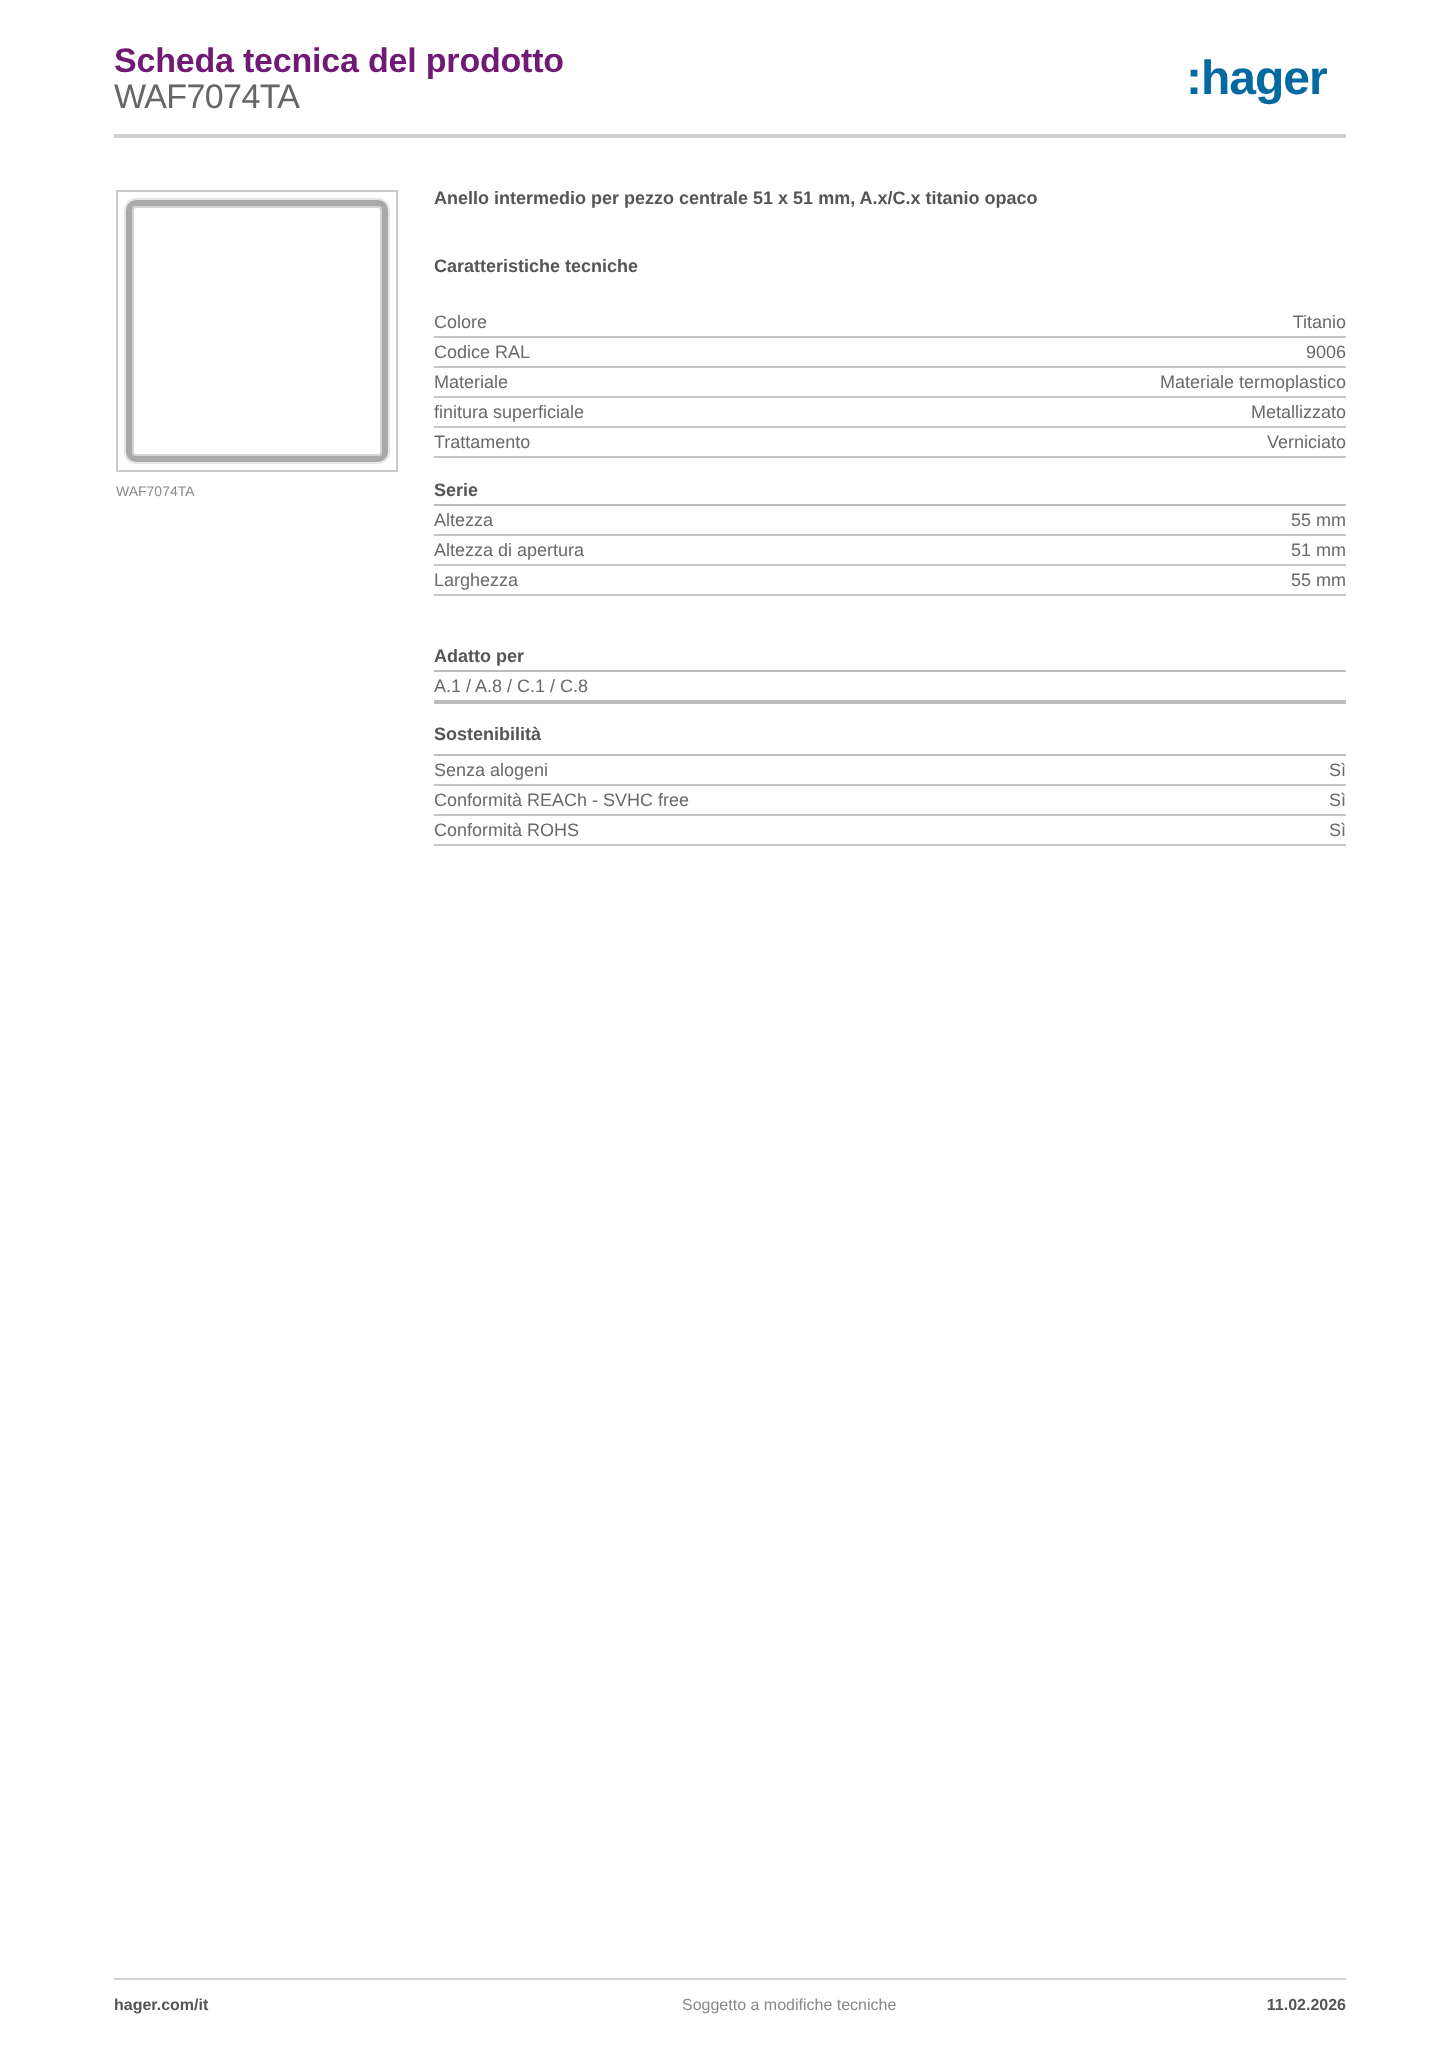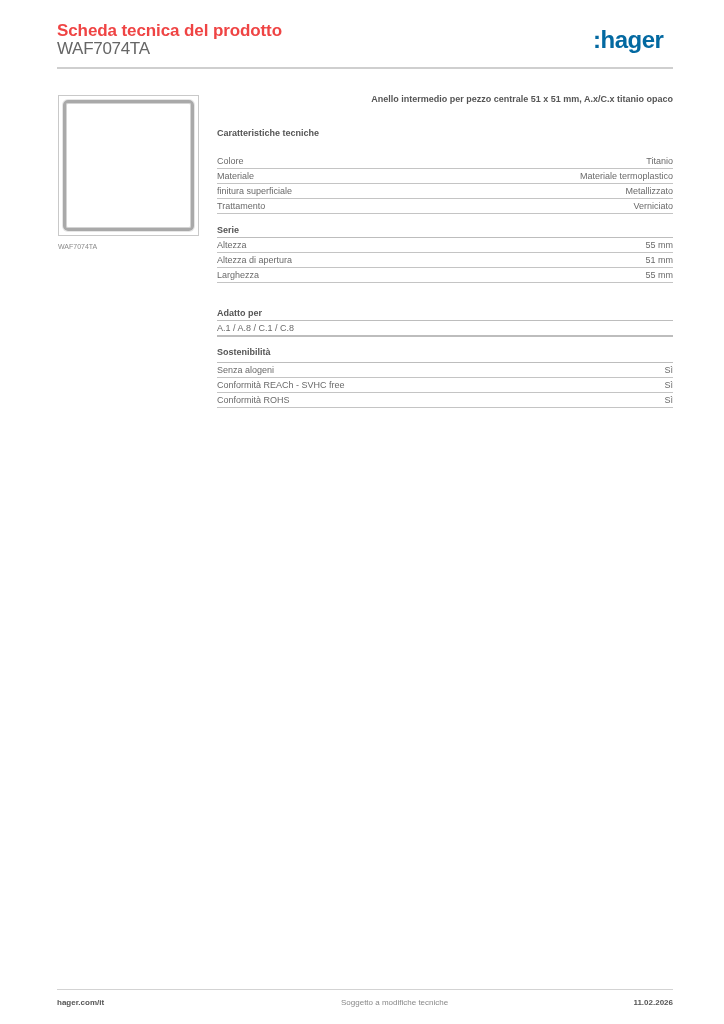--- a/index.html
+++ b/index.html
@@ -2,21 +2,21 @@
 <html><head>
 <meta charset="utf-8">
 <style>
   html, body { margin: 0; padding: 0; background: #ffffff; }
   body {
     width: 724px; height: 1024px; position: relative; overflow: hidden;
     font-family: "Liberation Sans", sans-serif; color: #555555;
   }
   .header-title {
     position: absolute; left: 57px; top: 21px;
-    font-size: 17px; font-weight: bold; color: #ef4444; letter-spacing: -0.1px;
+    font-size: 17px; font-weight: bold; color: #701a75; letter-spacing: -0.1px;
   }
   .header-code {
     position: absolute; left: 57px; top: 39px;
     font-size: 17px; color: #666666; letter-spacing: -0.3px;
   }
   .logo {
     position: absolute; left: 593px; top: 28px;
     font-size: 24px; font-weight: bold; color: #0369a1; letter-spacing: -0.5px;
     line-height: 24px;
   }
@@ -31,21 +31,21 @@
   .product-image .ring {
     position: absolute; left: 4px; top: 4px; right: 4px; bottom: 4px;
     border: 3px solid #a9a9a9; border-radius: 5px; box-sizing: border-box;
     box-shadow: inset 0 0 0 1px #d4d4d4, 0 0 0 1px #e6e6e6;
   }
   .image-caption {
     position: absolute; left: 58px; top: 243px; font-size: 7px; color: #8a8a8a;
   }
 
   .main { position: absolute; left: 217px; top: 92px; width: 456px; }
-  .product-desc { font-size: 9px; font-weight: bold; color: #555; height: 14px; line-height: 14px; text-align: right; }
+  .product-desc { font-size: 9px; font-weight: bold; color: #555; height: 14px; line-height: 14px; }
   .section-heading-top { font-size: 9px; font-weight: bold; color: #555; margin-top: 20px; height: 14px; line-height: 14px; }
 
   .group { margin-top: 10px; }
   .group-title {
     font-size: 9px; font-weight: bold; color: #555; height: 14px; line-height: 14px;
     border-bottom: 1px solid #bdbdbd;
   }
   .row {
     display: flex; justify-content: space-between; font-size: 9px; color: #6a6a6a;
     height: 14px; line-height: 14px; border-bottom: 1px solid #c4c4c4;
@@ -75,20 +75,24 @@
 <div class="image-caption">WAF7074TA</div>
 
 <div class="main">
   <div class="product-desc">Anello intermedio per pezzo centrale 51 x 51 mm, A.x/C.x titanio opaco</div>
   <div class="section-heading-top">Caratteristiche tecniche</div>
 
   <div class="group" style="margin-top:14px;">
     <div class="row">
         <span>Colore</span>
         <span class="val">Titanio</span>
+      </div>
+    <div class="row">
+        <span>Codice RAL</span>
+        <span class="val">9006</span>
       </div>
     <div class="row">
         <span>Materiale</span>
         <span class="val">Materiale termoplastico</span>
       </div>
     <div class="row">
         <span>finitura superficiale</span>
         <span class="val">Metallizzato</span>
       </div>
     <div class="row">

